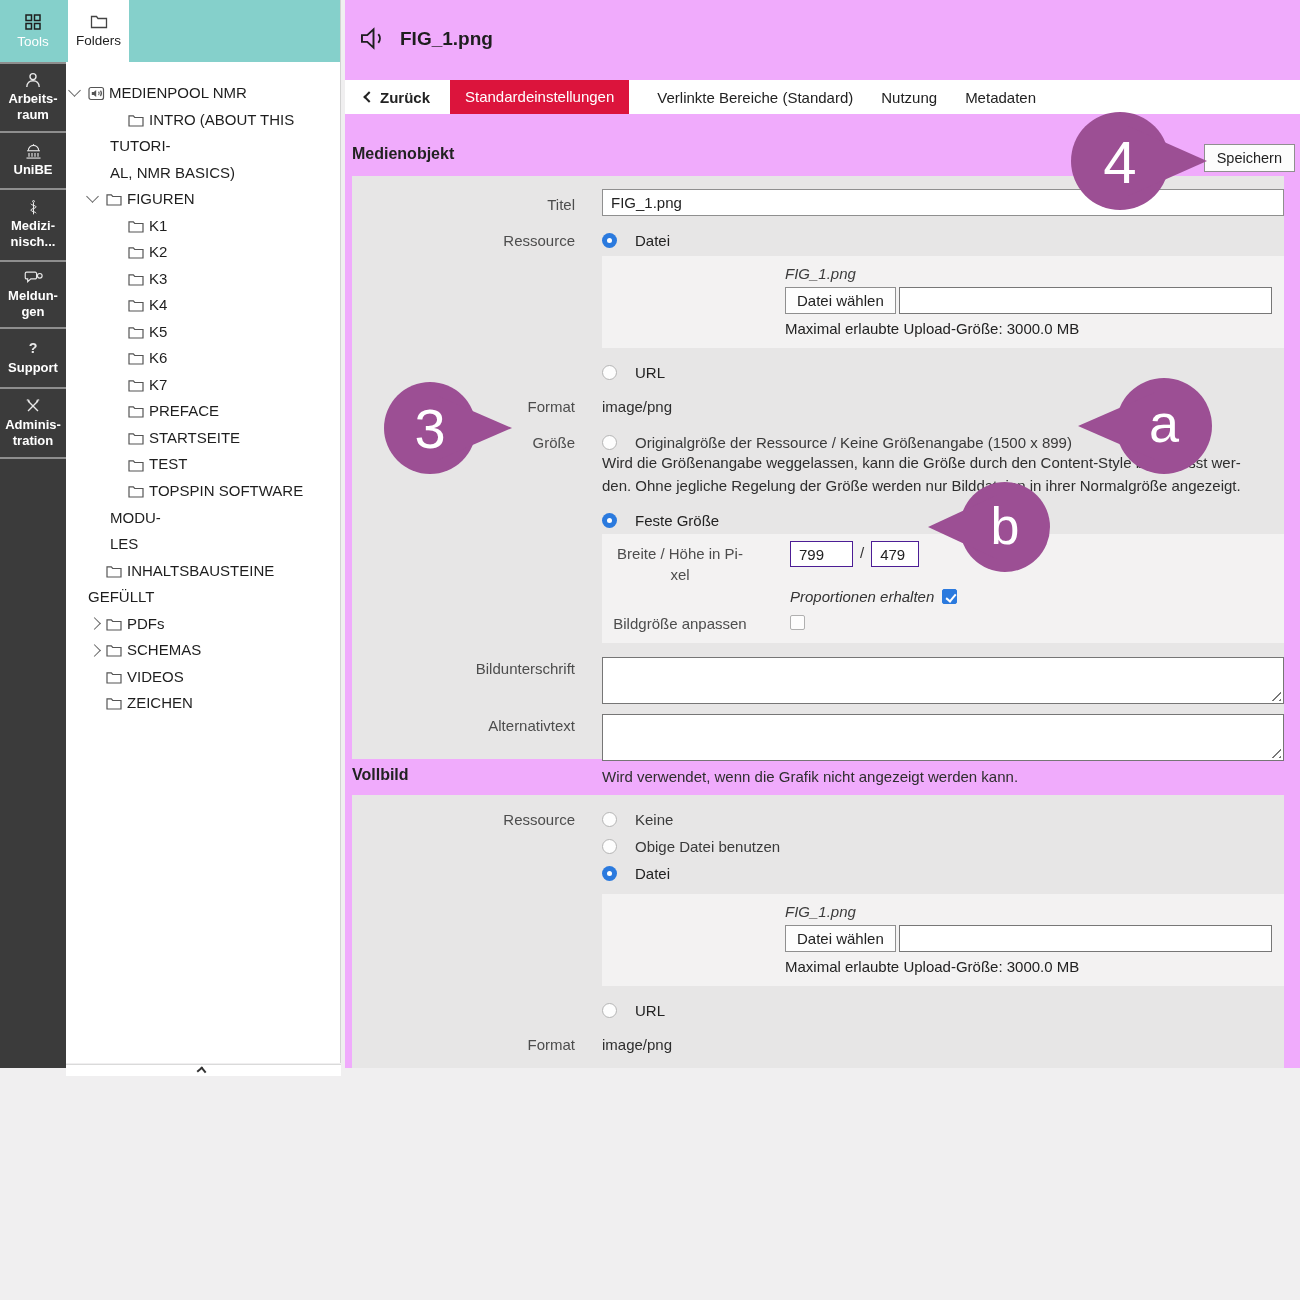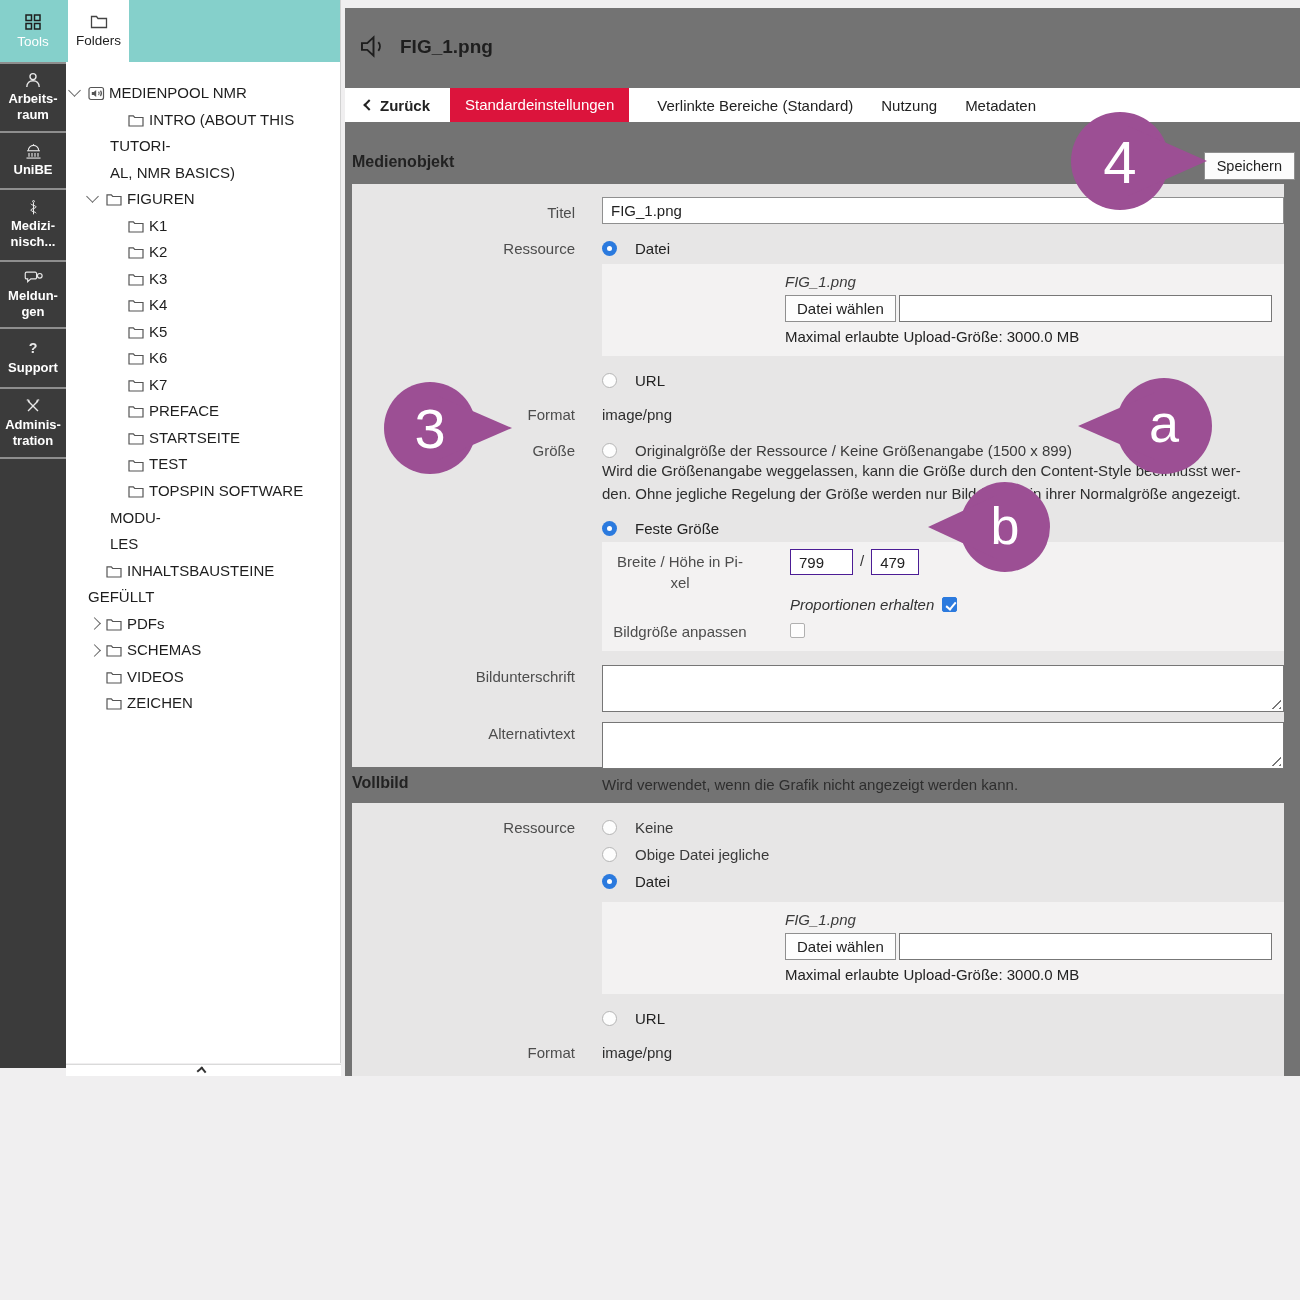--- a/index.html
+++ b/index.html
@@ -44,22 +44,22 @@
   .chev-down::before { transform:rotate(45deg); margin-bottom:3px; }
   .chev-right::before { transform:rotate(-45deg); margin-left:2px; }
   .chev-none::before { visibility:hidden; }
   .ticon { display:inline-block; width:21px; vertical-align:middle; }
   .ticon svg { display:none; vertical-align:middle; }
   .ticon-media .svg-media { display:inline-block; }
   .ticon-folder .svg-folder { display:inline-block; }
   .tlabel { white-space:pre-line; vertical-align:middle; }
 
   
-  .main { position:absolute; left:345px; top:8px; width:955px; height:1068px;
-    background:#737373; overflow:hidden; }
+  .main { position:absolute; left:345px; top:0; width:955px; height:1068px;
+    background:#f0abfc; overflow:hidden; }
   .m-header { position:absolute; left:14px; top:26px; display:flex;
     align-items:center; gap:12px; }
   .m-title { font-size:19px; font-weight:bold; color:#1e1e1e; }
 
   .tabbar { position:absolute; left:0; top:80px; width:955px; height:34px;
     background:#fff; display:flex; align-items:center; padding-left:20px;
     font-size:15px; }
   .back-link { display:flex; align-items:center; gap:7px; font-weight:bold;
     color:#222; cursor:pointer; }
   .bchev { width:8px; height:8px; border-left:2.5px solid #222;
@@ -477,21 +477,21 @@
     <div class="box box2">
       <div class="frow radio-stack" style="margin-bottom:6px;">
         <div class="lbl">Ressource</div>
         <div class="ctl">
           <div class="inline-ctl" style="margin-bottom:7px;">
             <span class="radio"></span>
             <span style="color:#3a3a3a;">Keine</span>
           </div>
           <div class="inline-ctl" style="margin-bottom:7px;">
             <span class="radio"></span>
-            <span style="color:#3a3a3a;">Obige Datei jegliche</span>
+            <span style="color:#3a3a3a;">Obige Datei benutzen</span>
           </div>
           <div class="inline-ctl">
             <span class="radio radio-sel"></span>
             <span>Datei</span>
           </div>
         </div>
       </div>
       <div class="frow" style="margin-bottom:13px;">
         <div class="lbl"></div>
         <div class="filebox" style="margin-bottom:0;">

